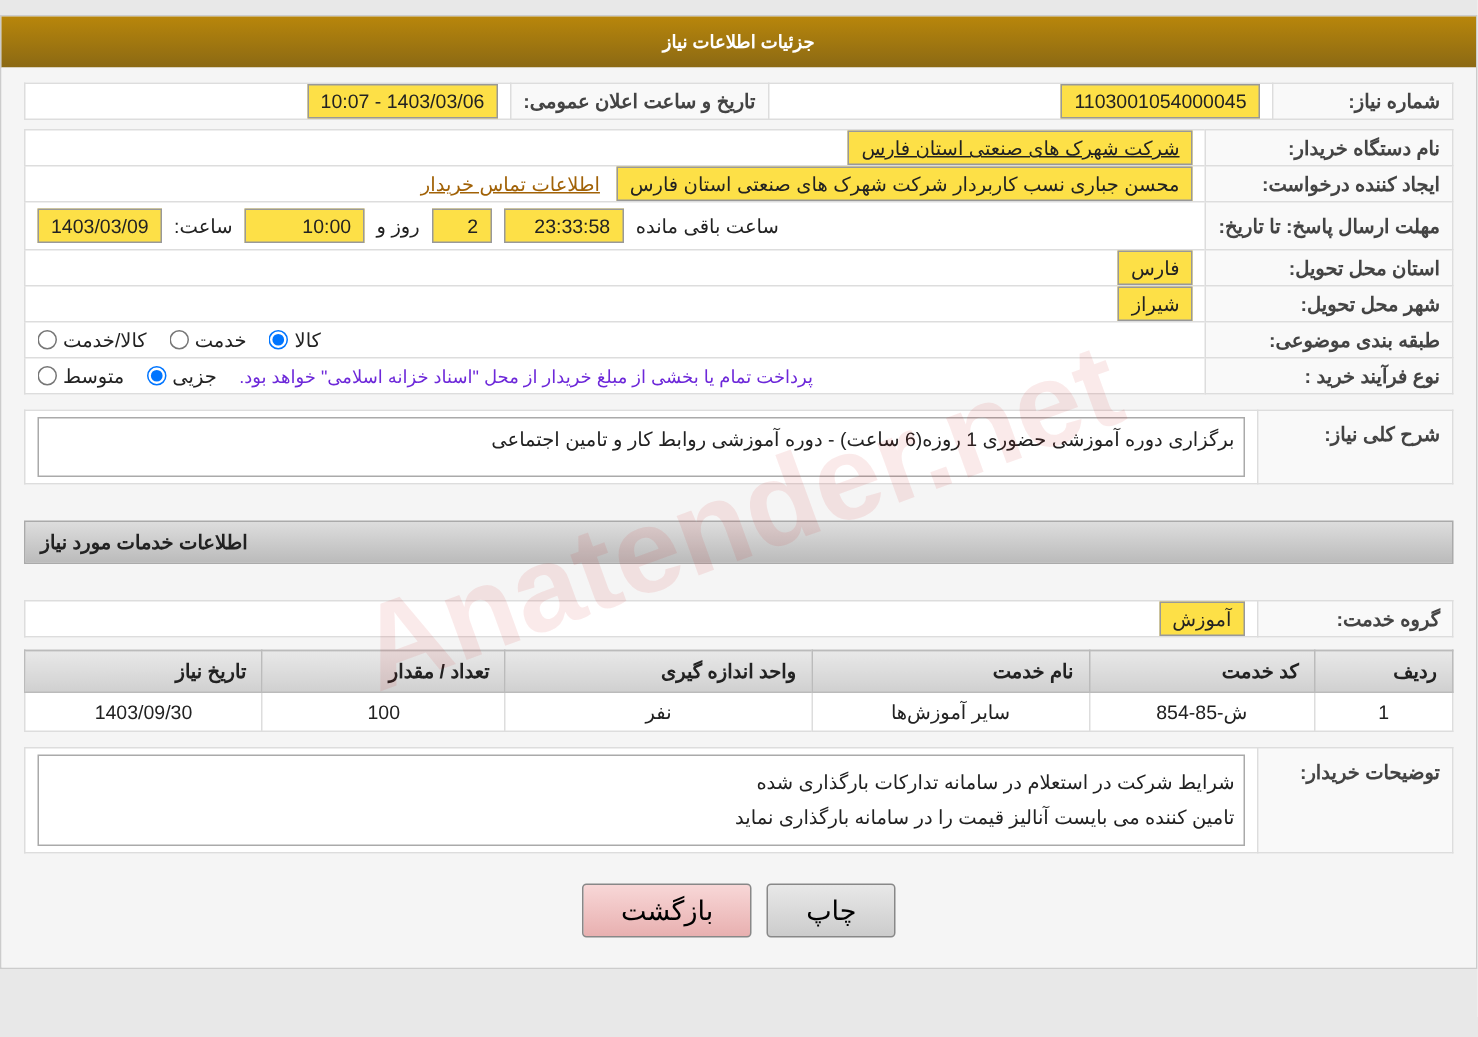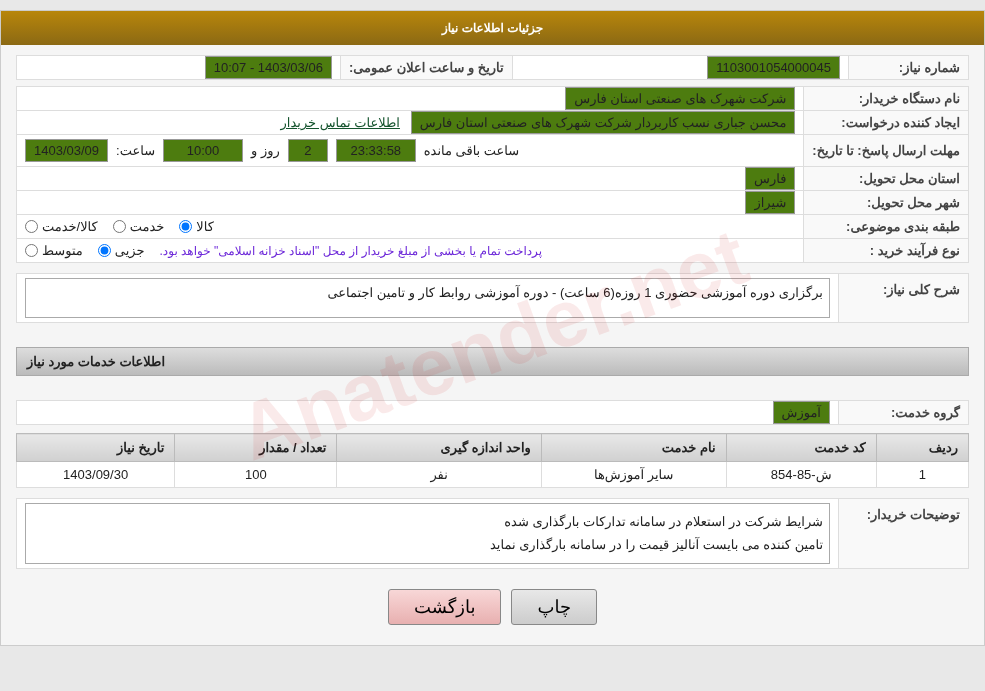--- a/index.html
+++ b/index.html
@@ -46,29 +46,30 @@
       text-align: right;
       font-weight: bold;
       white-space: nowrap;
       width: 120px;
     }
     .value-cell {
       text-align: right;
     }
     .input-wide {
       min-width: 350px;
+      text-decoration: underline;
     }
     .input-medium {
       min-width: 150px;
     }
     .input-small {
       min-width: 80px;
     }
     .link-blue {
-      color: #14532d;
+      color: #a16207;
       text-decoration: underline;
     }
     .row-inline {
       display: flex;
       align-items: center;
       gap: 8px;
       flex-direction: row-reverse;
     }
     .radio-group {
       display: flex;
@@ -146,24 +147,23 @@
       opacity: 0.08;
       font-size: 80px;
       color: #cc0000;
       font-weight: bold;
       pointer-events: none;
       white-space: nowrap;
       z-index: 1;
     }
     .bordered-input {
       border: 1px solid #999;
-      background: #4d7c0f;
+      background: #fde047;
       padding: 3px 8px;
       min-height: 22px;
-      text-align: center;
     }
   </style>
 </head>
 <body>
 
 <div class="page-wrapper">
 
   <div class="header-bar">جزئیات اطلاعات نیاز</div>
 
   <div class="content watermark-container">

